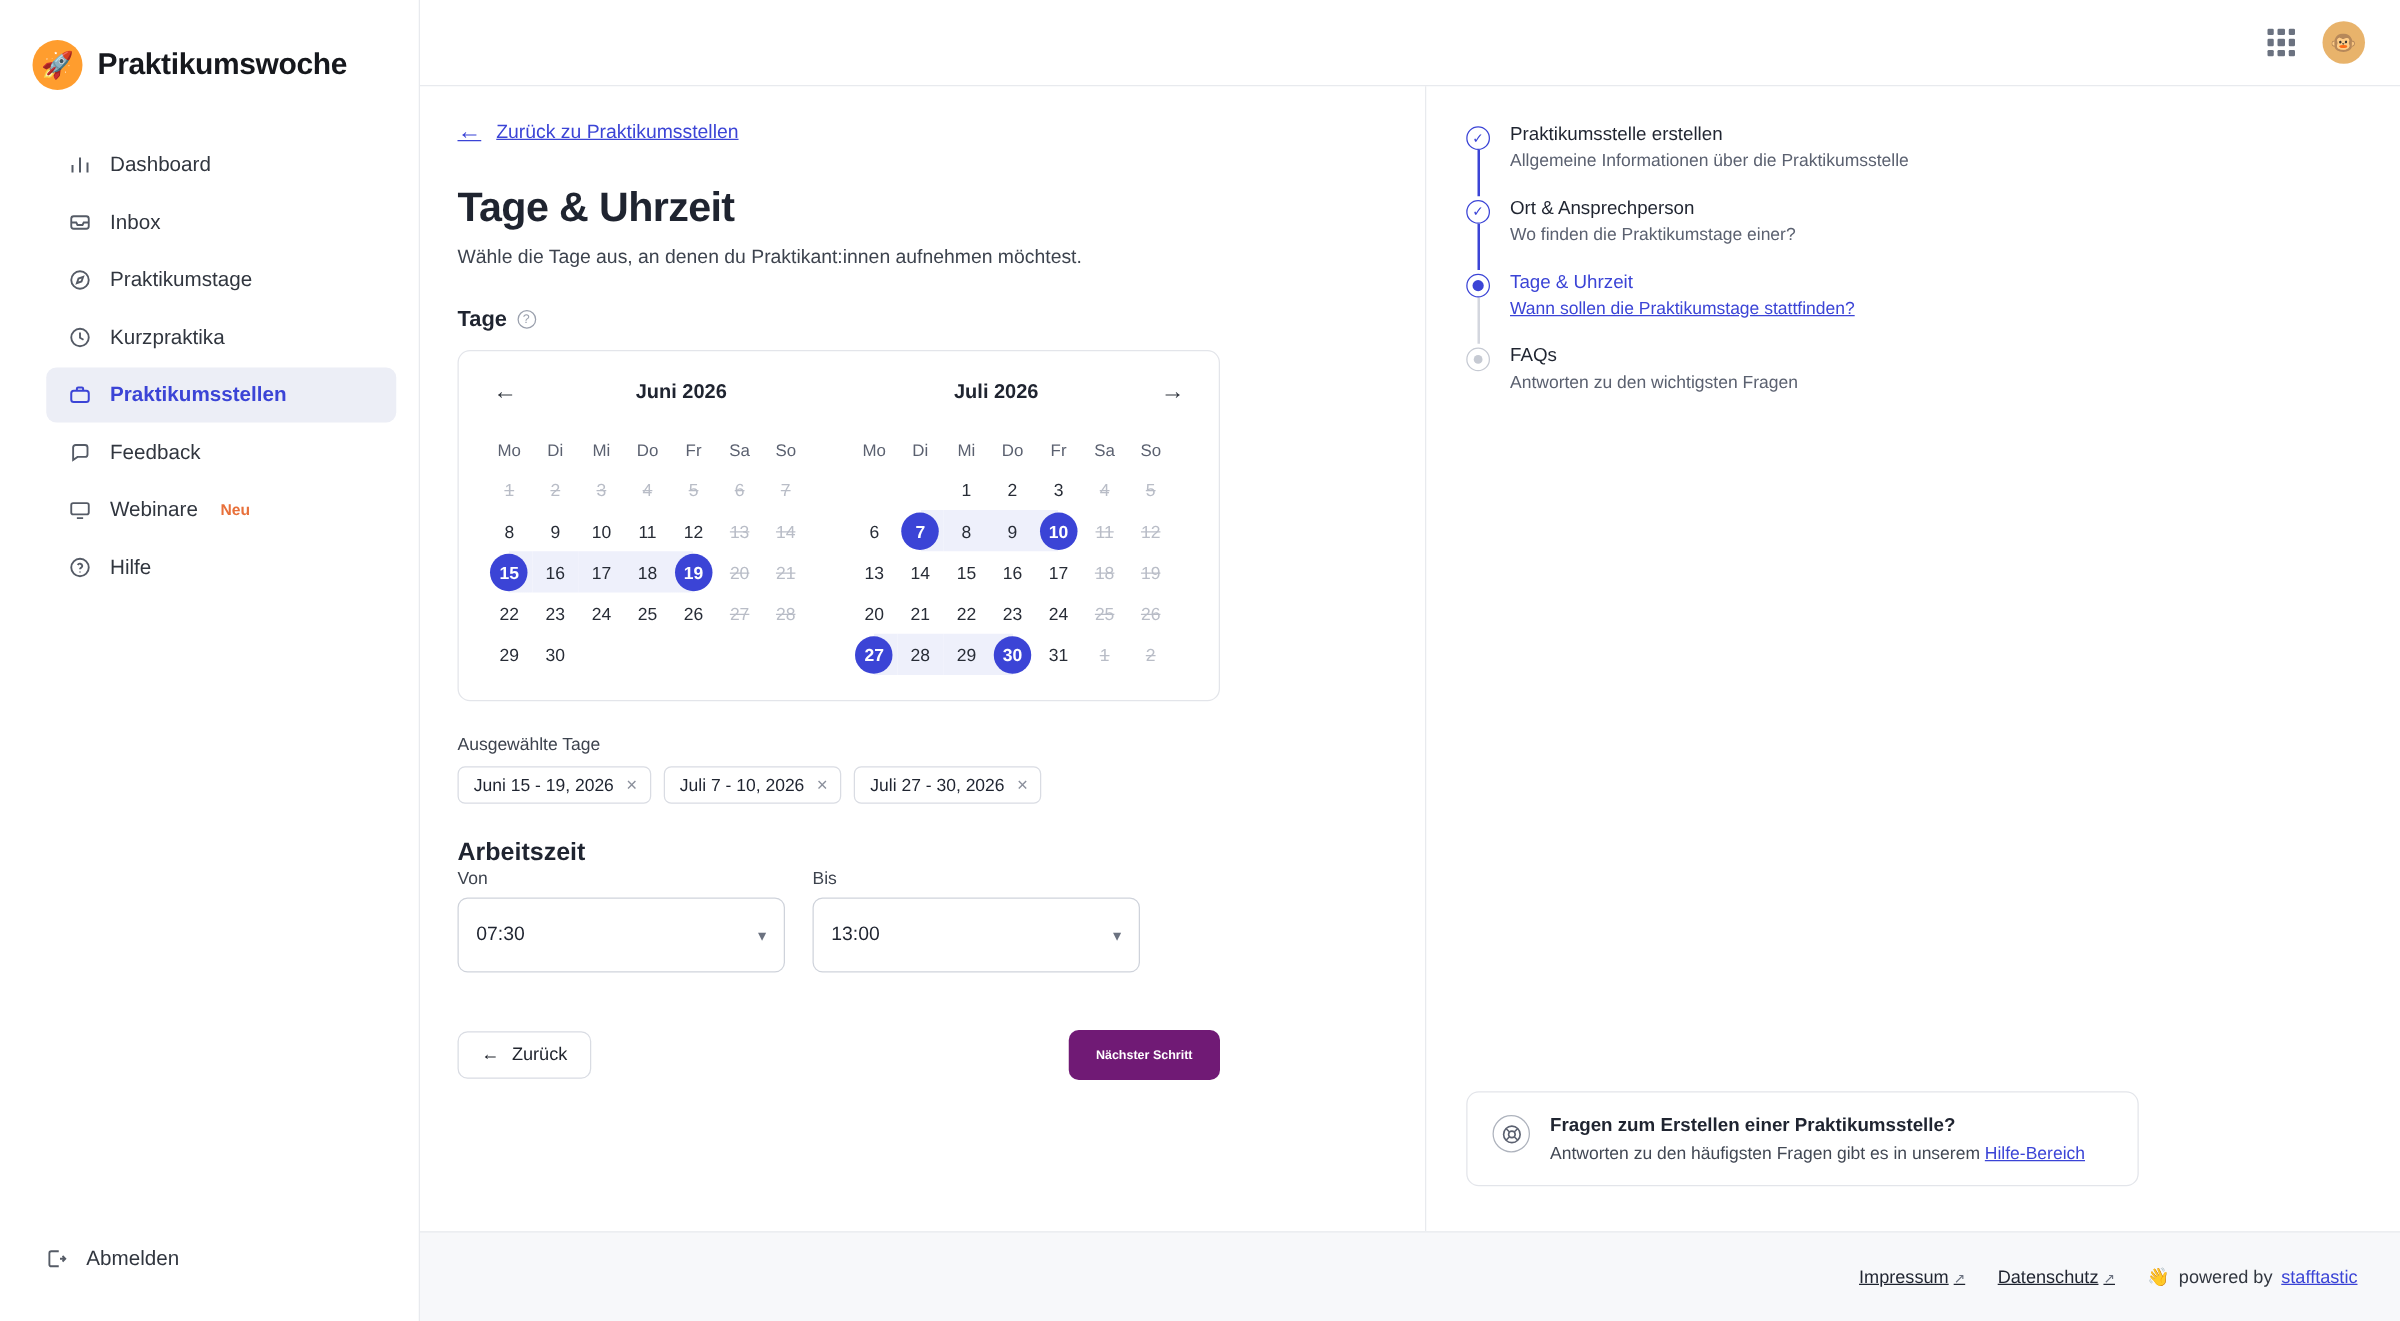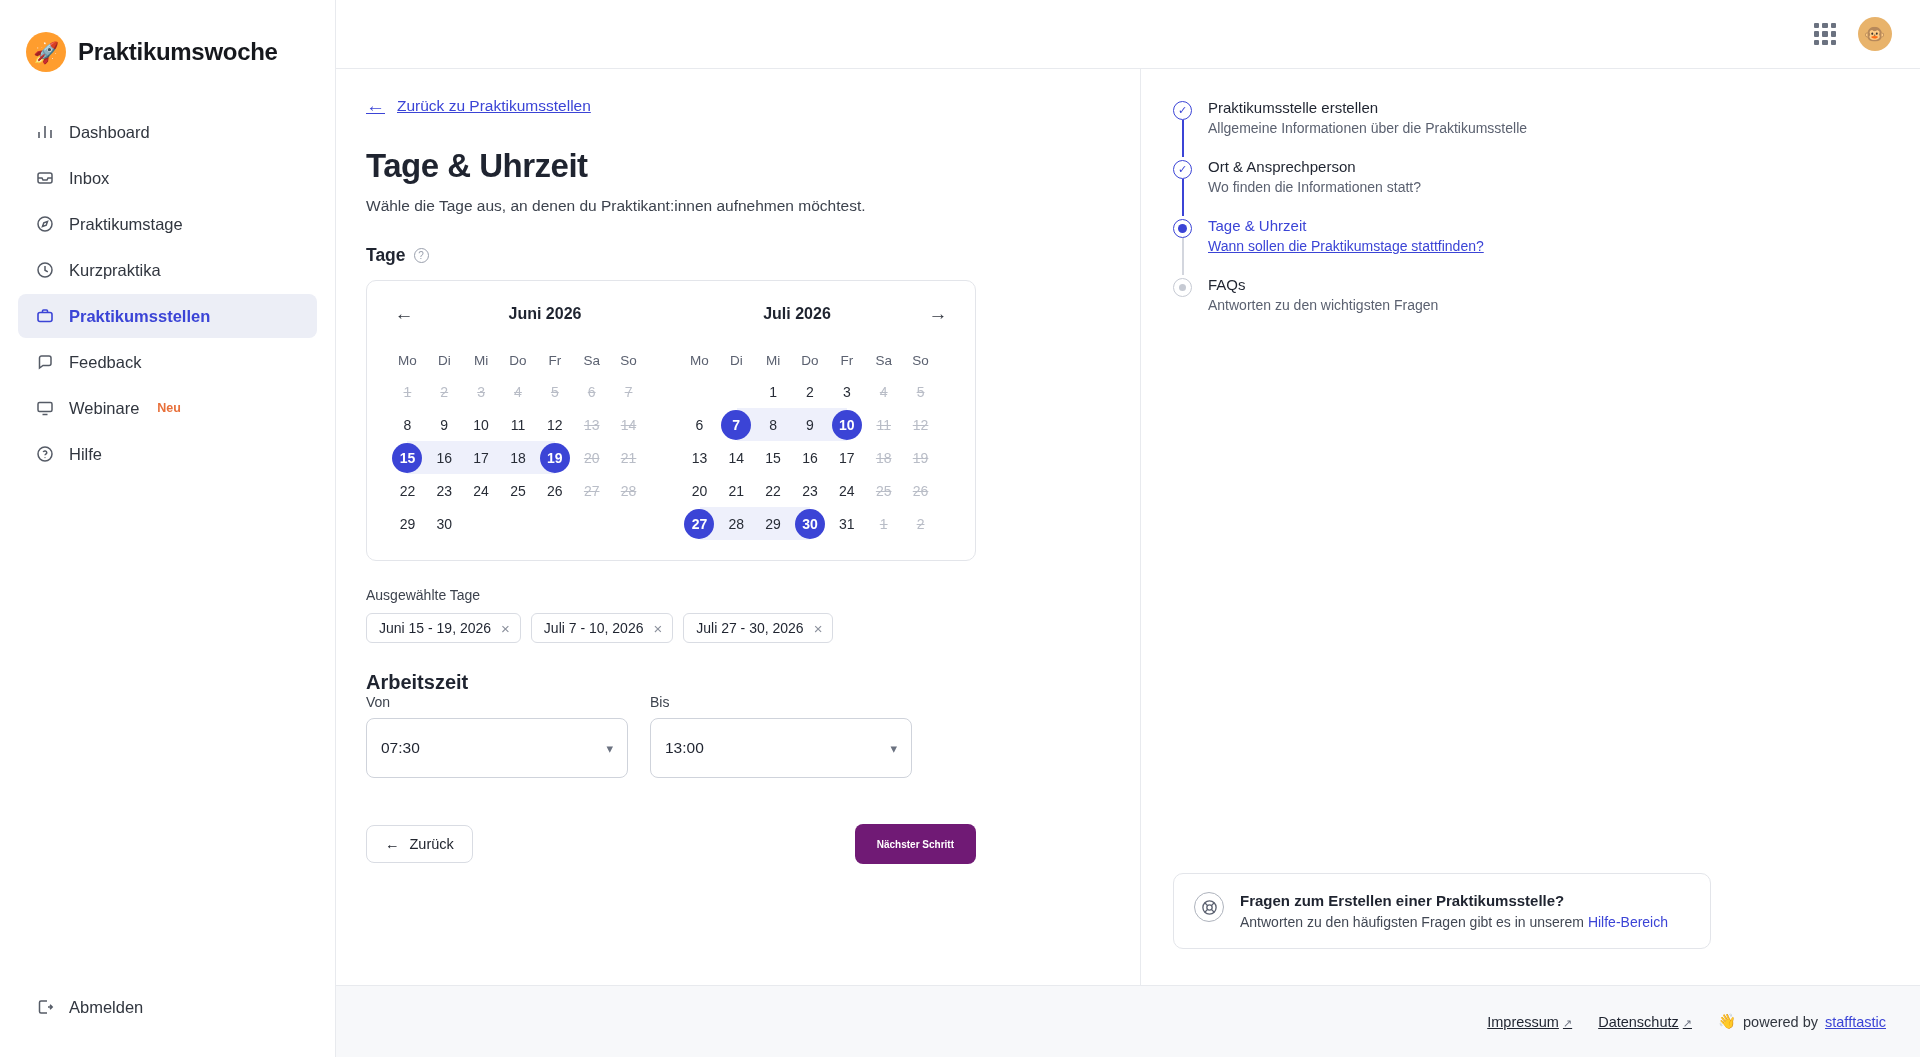--- a/index.html
+++ b/index.html
@@ -26,21 +26,21 @@
     padding: 32px 0 26px 26px;
   }
   .brand-logo {
     width: 40px; height: 40px; border-radius: 50%;
     background: #ff9d2e;
     display: flex; align-items: center; justify-content: center;
     font-size: 21px; line-height: 1;
   }
   .brand-name { font-size: 24px; font-weight: bold; letter-spacing: -0.3px; color: #16181d; }
 
-  .nav { margin-top: 12px; display: flex; flex-direction: column; gap: 2px; }
+  .nav { margin-top: 12px; display: flex; flex-direction: column; gap: 2px; padding-left: 19px; }
   .nav-item {
     display: flex; align-items: center; gap: 14px;
     height: 44px; margin: 0 18px; padding: 0 16px;
     border-radius: 8px;
     font-size: 16.5px; color: #31363f; cursor: pointer;
   }
   .nav-item.active { background: #eceef6; color: #3b44d6; font-weight: bold; }
   .nav-ico { width: 21px; height: 21px; display: flex; align-items: center; justify-content: center; color: #555b66; }
   .nav-item.active .nav-ico { color: #3b44d6; }
   .badge-new {
@@ -196,21 +196,21 @@
     border: 1px solid #e3e5ea; border-radius: 10px; background: #fff;
     padding: 18px 20px; display: flex; gap: 16px; align-items: flex-start;
   }
   .help-ico {
     width: 30px; height: 30px; border-radius: 50%; border: 1.5px solid #aeb3bd;
     display: flex; align-items: center; justify-content: center; color: #5b6170;
     flex-shrink: 0; font-size: 15px;
   }
   .help-title { font-size: 15px; font-weight: bold; margin-bottom: 5px; }
   .help-text { font-size: 14px; color: #424854; }
-  .help-text a { color: #3b44d6; cursor: pointer; }
+  .help-text a { color: #3b44d6; text-decoration: underline; cursor: pointer; }
 
   
   .footer {
     height: 72px; flex-shrink: 0; background: #f7f8fa;
     border-top: 1px solid #e8eaee;
     display: flex; align-items: center; justify-content: flex-end;
     gap: 26px; padding-right: 34px; font-size: 14.5px;
   }
   .footer a { color: #1f2430; text-decoration: underline; cursor: pointer; }
   .ext { font-size: 11px; margin-left: 4px; color: #6b7280; }
@@ -657,21 +657,21 @@
             <div class="step-title">Praktikumsstelle erstellen</div>
             <div class="step-sub">Allgemeine Informationen über die Praktikumsstelle</div>
           </div>
         </div>
 
         <div class="step done">
           <div class="step-line"></div>
           <div class="step-marker">✓</div>
           <div>
             <div class="step-title">Ort &amp; Ansprechperson</div>
-            <div class="step-sub">Wo finden die Informationen statt?</div>
+            <div class="step-sub">Wo finden die Praktikumstage einer?</div>
           </div>
         </div>
 
         <div class="step current">
           <div class="step-line"></div>
           <div class="step-marker"></div>
           <div>
             <div class="step-title">Tage &amp; Uhrzeit</div>
             <div class="step-sub">Wann sollen die Praktikumstage stattfinden?</div>
           </div>

